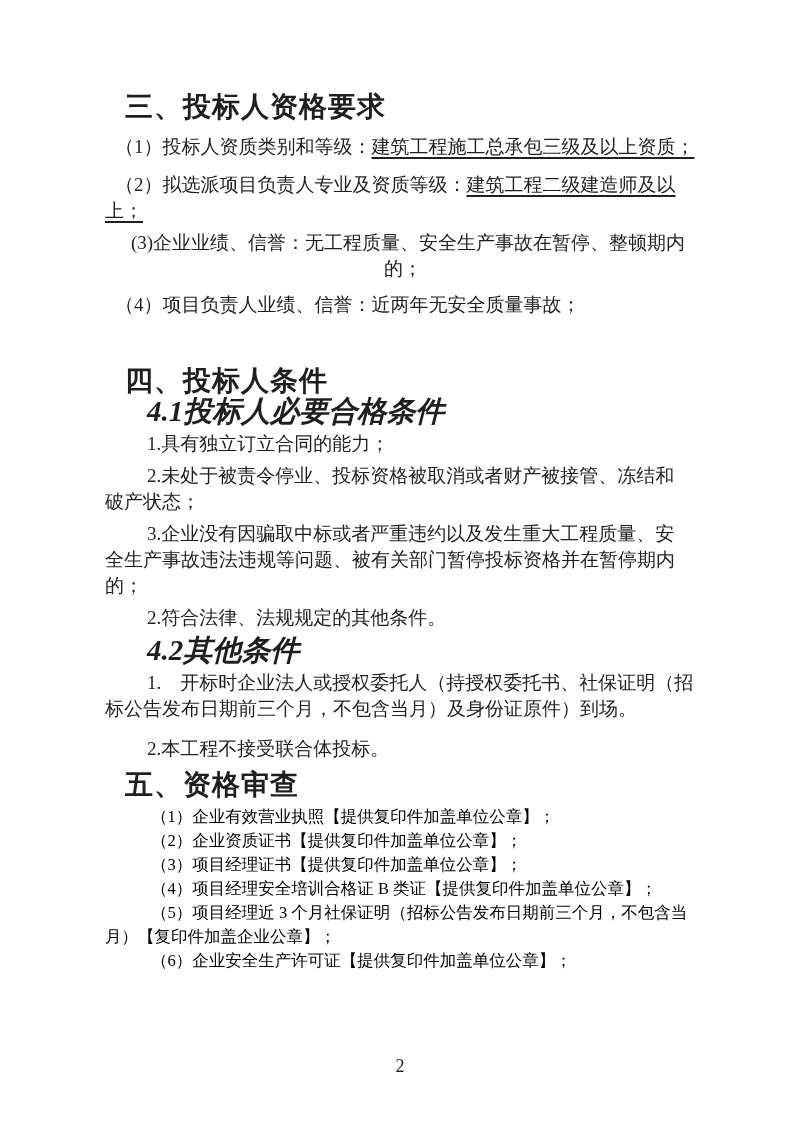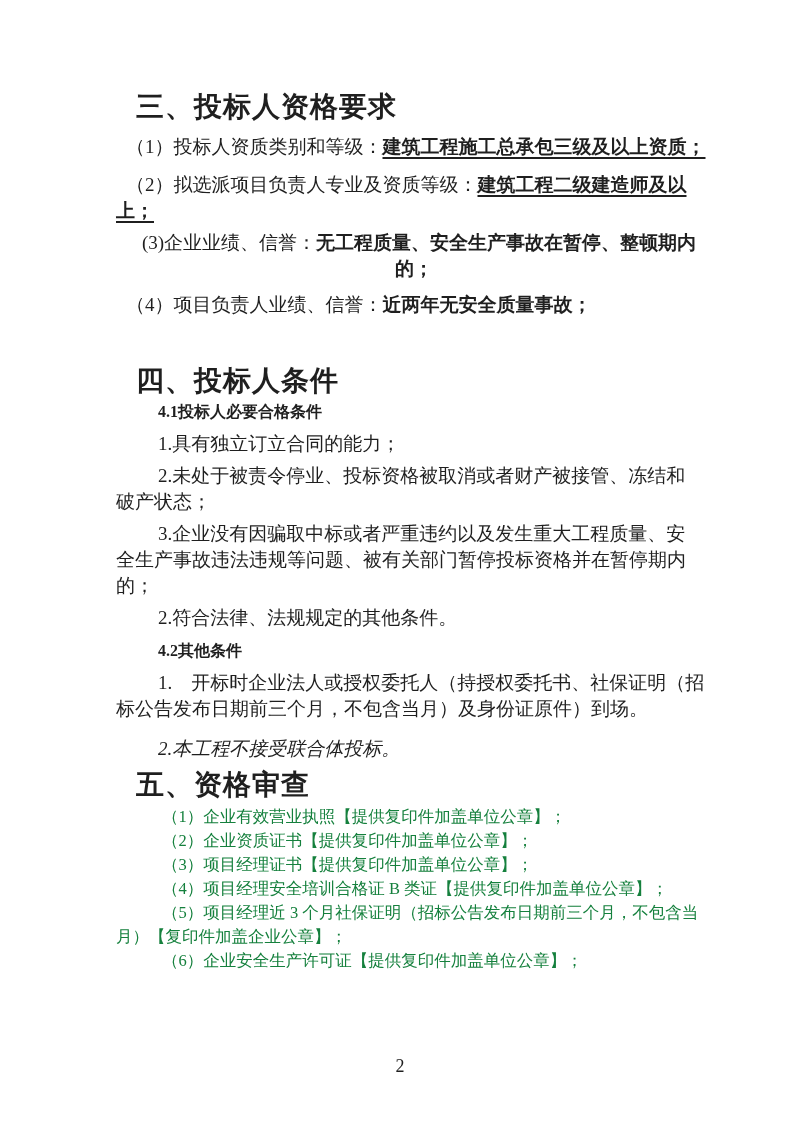--- a/index.html
+++ b/index.html
@@ -15,70 +15,71 @@
     color: #1f1f1f;
     overflow: hidden;
   }
   .page {
     position: absolute;
     inset: 0;
     background: #ffffff;
   }
   .content {
     position: absolute;
-    left: 116px;
+    left: 105px;
     top: 92px;
     width: 596px;
   }
   .h-main {
     font-size: 28px;
     line-height: 30px;
     font-weight: bold;
     letter-spacing: 1px;
     text-indent: 20px;
     margin: 0 0 12px 0;
     white-space: pre-line;
   }
   .h-main.mt48 { margin-top: 48px; margin-bottom: 2px; }
   .h-main.mb5  { margin-bottom: 5px; }
   .h-sub {
-    font-size: 16px;
+    font-size: 29px;
     line-height: 27px;
     font-weight: bold;
     text-indent: 42px;
     margin: 0 0 6px 0;
     white-space: pre-line;
+    font-style: italic;
   }
   p.q-item {
     font-size: 19px;
     line-height: 26px;
     text-indent: 10px;
     margin: 0 0 6px 0;
     white-space: pre-line;
   }
   p.q-item.mb12 { margin-bottom: 12px; }
   p.q-item.mb10 { margin-bottom: 10px; text-align: center; }
   p.q-item.mb0  { margin-bottom: 0; }
   p.num-item {
     font-size: 19px;
     line-height: 26px;
     text-indent: 42px;
     margin: 0 0 6px 0;
     white-space: pre-line;
   }
   p.num-item.mb14 { margin-bottom: 14px; }
-  p.num-item.mb8  { margin-bottom: 8px; font-style: italic; }
-  .em { font-weight: bold; }
+  p.num-item.mb8  { margin-bottom: 8px; }
+  .em { font-weight: normal; }
   .em.u {
     text-decoration: underline;
     text-underline-offset: 4px;
     text-decoration-thickness: 1.5px;
   }
   p.red-item {
-    color: #15803d;
+    color: #000000;
     font-size: 16.5px;
     line-height: 24px;
     text-indent: 46px;
     margin: 0;
     white-space: pre-line;
   }
   .pagenum {
     position: absolute;
     left: 0;
     right: 0;

